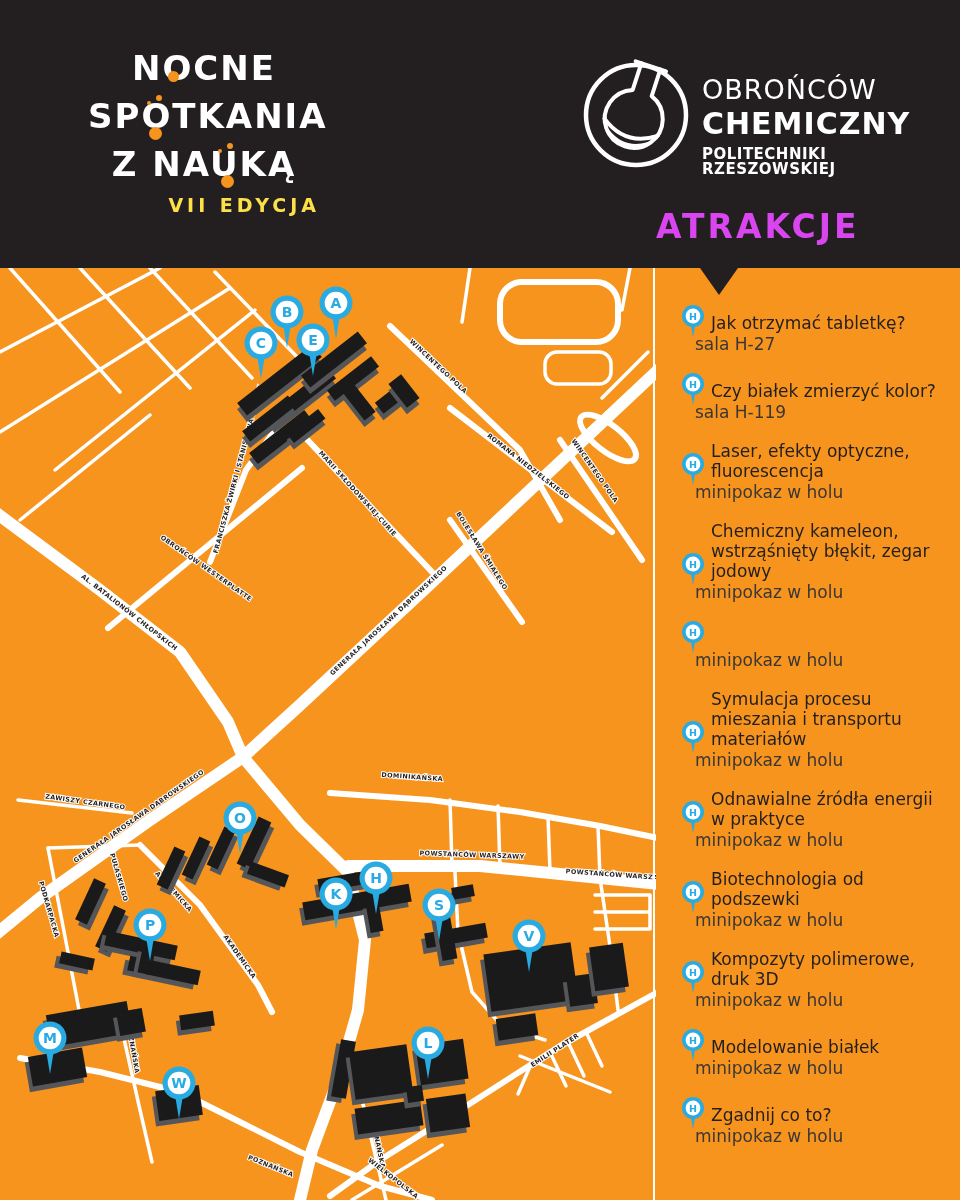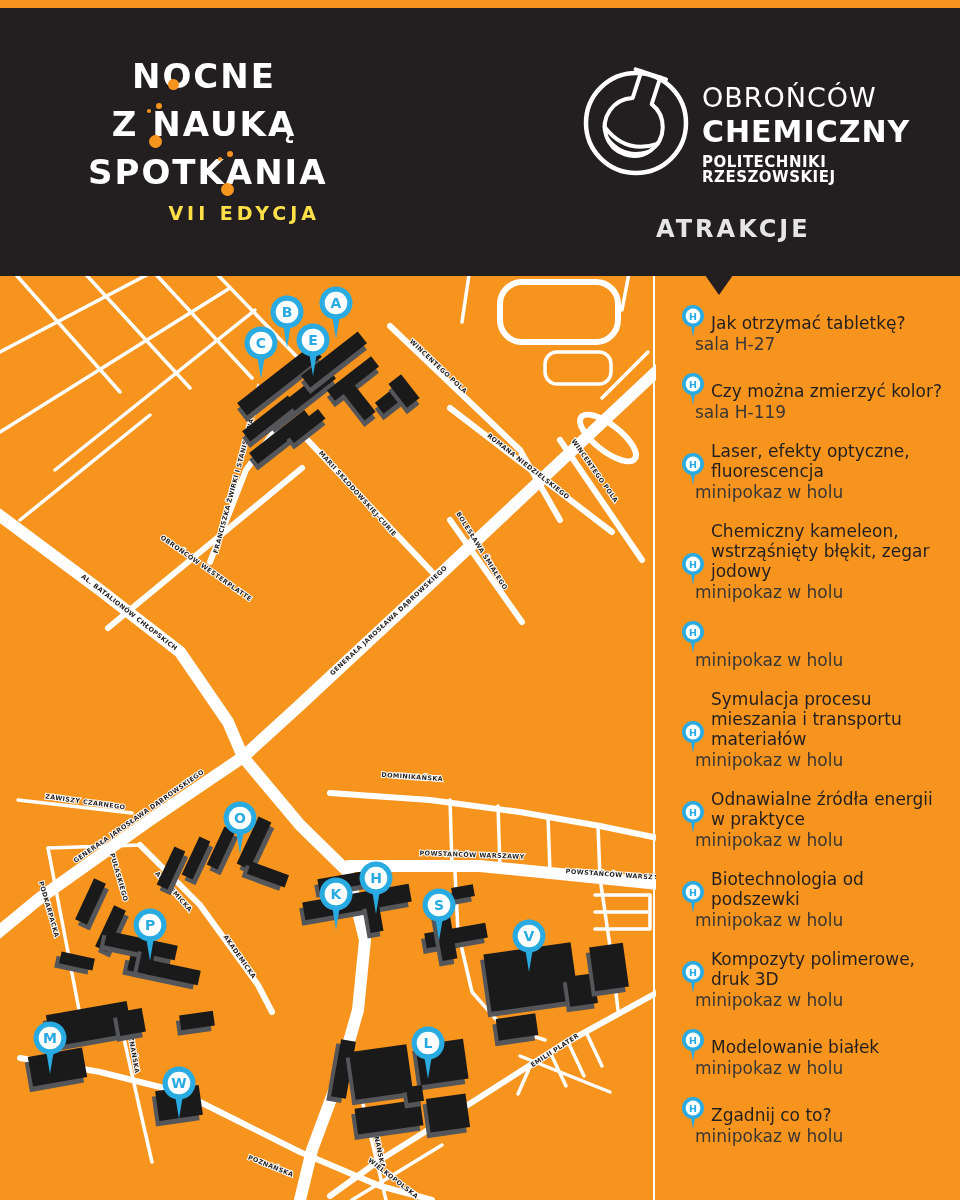--- a/index.html
+++ b/index.html
@@ -2,31 +2,31 @@
 <html><head>
 <meta charset="utf-8">
 <style>
   html,body{margin:0;padding:0;}
   body{
     width:960px;height:1200px;position:relative;overflow:hidden;
     background:#F7941D;
     font-family:"DejaVu Sans",sans-serif;
   }
   
-  .header{position:absolute;left:0;top:8px;width:960px;height:268px;background:#231F20;}
+  .header{position:absolute;left:0;top:0;width:960px;height:268px;background:#231F20;}
   .logo-block{position:absolute;left:88px;top:44px;width:232px;text-align:center;color:#FFFFFF;}
   .logo-line{font-size:34px;font-weight:bold;letter-spacing:2px;line-height:48px;white-space:nowrap;}
   .logo-edition{font-size:19px;font-weight:bold;letter-spacing:4px;color:#fde047;text-align:right;margin:6px 0 0 18px;}
   .accent-dot{position:absolute;border-radius:50%;background:#F7941D;}
   .faculty-logo{position:absolute;left:578px;top:52px;width:116px;height:122px;}
   .faculty-text{position:absolute;left:702px;top:76px;color:#FFFFFF;line-height:1;}
   .fac-l1{font-size:27px;font-weight:normal;letter-spacing:1px;}
   .fac-l2{font-size:30px;font-weight:bold;letter-spacing:1px;margin-top:6px;}
   .fac-l3{font-size:15px;font-weight:bold;letter-spacing:0.5px;margin-top:8px;}
-  .atrakcje{position:absolute;left:656px;top:207px;font-size:24px;font-weight:bold;letter-spacing:3px;color:#e5e5e5;}
+  .atrakcje{position:absolute;left:656px;top:207px;font-size:33px;font-weight:bold;letter-spacing:3px;color:#d946ef;}
   .pointer-tri{position:absolute;left:700px;top:268px;width:0;height:0;
     border-left:19px solid transparent;border-right:19px solid transparent;border-top:27px solid #231F20;}
   
   .map-svg{position:absolute;left:0;top:268px;width:656px;height:932px;}
   .rw{stroke:#FFFFFF;stroke-width:12;fill:none;stroke-linecap:round;stroke-linejoin:round;}
   .rm{stroke:#FFFFFF;stroke-width:6;fill:none;stroke-linecap:round;stroke-linejoin:round;}
   .rt{stroke:#FFFFFF;stroke-width:3.5;fill:none;stroke-linecap:round;stroke-linejoin:round;}
   .st-label{font-size:6.4px;font-weight:bold;fill:#231F20;stroke:#FFFFFF;stroke-width:2px;paint-order:stroke;
     letter-spacing:0.4px;text-anchor:middle;font-family:"DejaVu Sans",sans-serif;}
   .b-side{fill:#55565A;}
@@ -375,22 +375,22 @@
         <circle class="pin-inner" cx="0" cy="0" r="11.3"></circle>
         <text class="pin-letter" x="0" y="5">W</text>
       </g>
     </g>
 </svg>
 <div class="divider"></div>
 
 <div class="header">
   <div class="logo-block">
     <div class="logo-line">NOCNE</div>
+    <div class="logo-line">SPOTKANIA</div>
     <div class="logo-line">Z NAUKĄ</div>
-    <div class="logo-line">SPOTKANIA</div>
     <div class="logo-edition">VII EDYCJA</div>
   </div>
   <div class="accent-dot" style="left:168px;top:71px;width:11px;height:11px;"></div>
   <div class="accent-dot" style="left:149px;top:127px;width:13px;height:13px;"></div>
   <div class="accent-dot" style="left:147px;top:101px;width:4px;height:4px;"></div>
   <div class="accent-dot" style="left:156px;top:95px;width:6px;height:6px;"></div>
   <div class="accent-dot" style="left:221px;top:175px;width:13px;height:13px;"></div>
   <div class="accent-dot" style="left:218px;top:149px;width:4px;height:4px;"></div>
   <div class="accent-dot" style="left:227px;top:143px;width:6px;height:6px;"></div>
 
@@ -430,21 +430,21 @@
     <div class="attr-item">
       <div class="attr-row">
         <span class="attr-pin">
           <svg width="24" height="34" viewBox="0 0 24 34">
        <path fill="#29ABE2" d="M 9.5,18 L 12,32 L 14.5,18 Z"></path>
        <circle cx="12" cy="11" r="11" fill="#29ABE2"></circle>
        <circle cx="12" cy="11" r="7.4" fill="#FFFFFF"></circle>
        <text x="12" y="14.5" text-anchor="middle" font-size="9.5" font-weight="bold" fill="#29ABE2" font-family="DejaVu Sans, sans-serif">H</text>
      </svg>
         </span>
-        <div class="attr-title">Czy można zmierzyć kolor?</div>
+        <div class="attr-title">Czy białek zmierzyć kolor?</div>
       </div>
       <div class="attr-loc">sala H-119</div>
     </div>
     <div class="attr-item">
       <div class="attr-row">
         <span class="attr-pin">
           <svg width="24" height="34" viewBox="0 0 24 34">
        <path fill="#29ABE2" d="M 9.5,18 L 12,32 L 14.5,18 Z"></path>
        <circle cx="12" cy="11" r="11" fill="#29ABE2"></circle>
        <circle cx="12" cy="11" r="7.4" fill="#FFFFFF"></circle>

